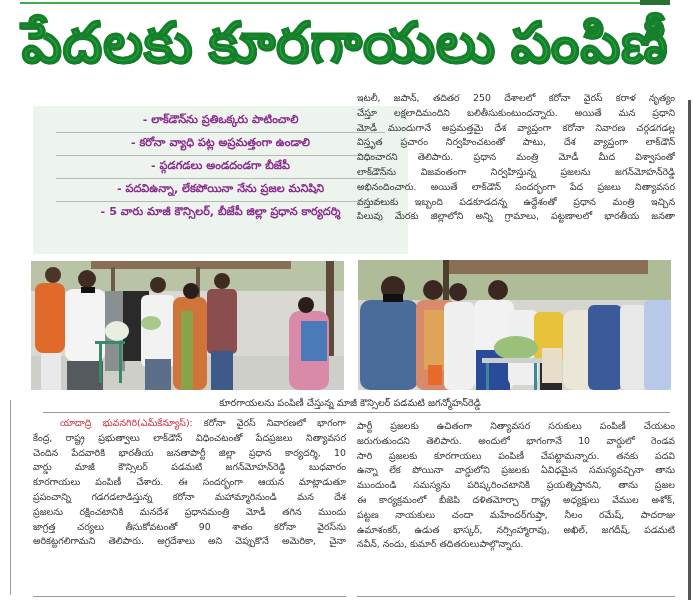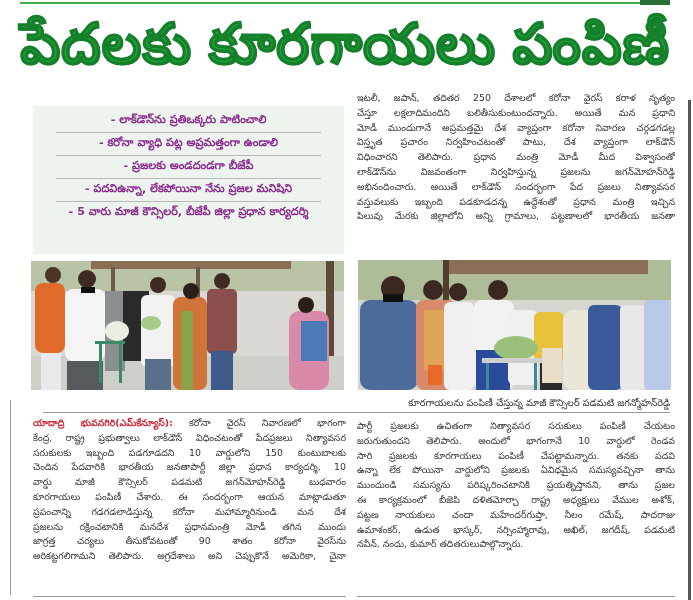--- a/index.html
+++ b/index.html
@@ -5,31 +5,31 @@
   * { box-sizing: border-box; margin: 0; padding: 0; }
   html, body { width: 693px; height: 600px; overflow: hidden; background: #ffffff; }
   body { position: relative; font-family: "DejaVu Sans", sans-serif; color: #2a2a2a; }
 
   .top-rule { position: absolute; left: 20px; top: 0; width: 650px; height: 4px; border-bottom: 2px solid #3fae4a; }
   .top-right-block { position: absolute; left: 640px; top: 0; width: 30px; height: 5px; background: #2a6f36; }
 
   .headline {
     position: absolute; left: 20px; top: 8px; width: 650px; height: 84px;
     display: flex; align-items: center; justify-content: center;
-    font-family: Liberation Sans, sans-serif; font-weight: bold;
+    font-family: Liberation Serif, serif; font-weight: bold;
     font-size: 56px; letter-spacing: 1px; color: #22a43a;
     -webkit-text-stroke: 1.5px #15802a;
     text-shadow: 1px 1px 0 #0f6b22;
     white-space: nowrap;
   }
 
   .left-margin-rule { position: absolute; left: 10px; top: 400px; width: 1px; height: 195px; background: #9a9a9a; }
 
   .highlights {
-    position: absolute; left: 33px; top: 106px; width: 311px; height: 148px;
+    position: absolute; left: 33px; top: 106px; width: 375px; height: 148px;
     background: #edf4ee; padding: 4px 23px;
   }
   .highlight-item {
     text-align: center; color: #8b2a8f; font-weight: bold; font-size: 11.2px;
     line-height: 20px; height: 23px; border-bottom: 1px solid #b9b9b9;
     white-space: nowrap; overflow: hidden;
   }
   .highlight-item:last-child { border-bottom: none; }
 
   .col-text {
@@ -39,48 +39,48 @@
   .col-text .line { display: block; white-space: nowrap; overflow: hidden; text-align: justify; text-align-last: justify; }
   .col-text .line.last { text-align-last: left; }
 
   .right-top-text { position: absolute; left: 357px; top: 91px; width: 318px; }
 
   .photo { position: absolute; overflow: hidden; }
   .photo-left { left: 31px; top: 261px; width: 313px; height: 129px; }
   .photo-right { left: 358px; top: 260px; width: 313px; height: 130px; }
 
   .caption {
-    position: absolute; left: 30px; top: 397px; width: 640px; text-align: right;
+    position: absolute; left: 30px; top: 397px; width: 640px; text-align: center;
     font-size: 9.6px; color: #333; white-space: nowrap;
   }
   .caption-rule { position: absolute; left: 43px; top: 412px; width: 627px; height: 1px; background: #9a9a9a; }
 
   .left-bottom-text { position: absolute; left: 33px; top: 416px; width: 313px; }
   .right-bottom-text { position: absolute; left: 357px; top: 419px; width: 318px; }
-  .dateline { color: #cc2a3a; font-weight: bold; }
+  .dateline { color: #cc2a3a; font-weight: normal; margin-left: 27px; }
 
   .bottom-rule-left { position: absolute; left: 33px; top: 596px; width: 313px; height: 1px; background: #9a9a9a; }
   .bottom-rule-right { position: absolute; left: 357px; top: 596px; width: 318px; height: 1px; background: #9a9a9a; }
   .right-edge-rule { position: absolute; left: 688px; top: 100px; width: 3px; height: 500px; background: #555; }
 </style>
 </head>
 <body>
 
 <div class="top-rule"></div>
 <div class="top-right-block"></div>
 
 <h1 class="headline">పేదలకు కూరగాయలు పంపిణీ</h1>
 
 <div class="left-margin-rule"></div>
 <div class="right-edge-rule"></div>
 
 <div class="highlights">
   <div class="highlight-item">- లాక్‌డౌన్‌ను ప్రతిఒక్కరు పాటించాలి</div>
   <div class="highlight-item">- కరోనా వ్యాధి పట్ల అప్రమత్తంగా ఉండాలి</div>
-  <div class="highlight-item">- ప్రజలకు అండదండగా బీజేపీ</div>
+  <div class="highlight-item">- ప్గడగడలు అండదండగా బీజేపీ</div>
   <div class="highlight-item">- పదవిఉన్నా, లేకపోయినా నేను ప్రజల మనిషిని</div>
   <div class="highlight-item">- 5 వారు మాజీ కౌన్సిలర్, బీజేపీ జిల్లా ప్రధాన కార్యదర్శి</div>
 </div>
 
 <div class="right-top-text col-text">
   <span class="line">ఇటలీ, జపాన్, తదితర 250 దేశాలలో కరోనా వైరస్ కరాళ నృత్యం</span>
   <span class="line">చేస్తూ లక్షలాదిమందిని బలితీసుకుంటుందన్నారు. అయితే మన ప్రధాని</span>
   <span class="line">మోడీ ముందుగానే అప్రమత్తమై దేశ వ్యాప్తంగా కరోనా నివారణ చర్గడగడల్ల</span>
   <span class="line">విస్తృత ప్రచారం నిర్వహించటంతో పాటు, దేశ వ్యాప్తంగా లాక్‌డౌన్</span>
   <span class="line">విధించారని తెలిపారు. ప్రధాన మంత్రి మోడీ మీద విశ్వాసంతో</span>
@@ -162,21 +162,20 @@
     <rect x="70" y="105" width="14" height="20" fill="#e86a2a"></rect>
   </svg>
 </div>
 
 <div class="caption">కూరగాయలను పంపిణీ చేస్తున్న మాజీ కౌన్సిలర్ పడమటి జగన్మోహన్‌రెడ్డి</div>
 <div class="caption-rule"></div>
 
 <div class="left-bottom-text col-text">
   <span class="line"><span class="dateline">యాదాద్రి భువనగిరి(ఎమ్‌కేన్యూస్):</span><span> కరోనా వైరస్ నివారణలో భాగంగా</span></span>
   <span class="line">కేంద్ర, రాష్ట్ర ప్రభుత్వాలు లాక్‌డౌన్ విధించటంతో పేదప్రజలు నిత్యావసర</span>
-  <span class="line">సరుకులకు ఇబ్బంది పడగూడదని 10 వార్డులోని 150 కుంటుబాలకు</span>
   <span class="line">చెందిన పేదవారికి భారతీయ జనతాపార్టీ జిల్లా ప్రధాన కార్యదర్శి, 10</span>
   <span class="line">వార్డు మాజీ కౌన్సిలర్ పడమటి జగన్‌మోహన్‌రెడ్డి బుధవారం</span>
   <span class="line">కూరగాయలు పంపిణీ చేశారు. ఈ సందర్భంగా ఆయన మాట్లాడుతూ</span>
   <span class="line">ప్రపంచాన్ని గడగడలాడిస్తున్న కరోనా మహామ్మారినుండి మన దేశ</span>
   <span class="line">ప్రజలను రక్షించటానికి మనదేశ ప్రధానమంత్రి మోడీ తగిన ముందు</span>
   <span class="line">జాగ్రత్త చర్యలు తీసుకోవటంతో 90 శాతం కరోనా వైరస్‌ను</span>
   <span class="line">అరికట్టగలిగామని తెలిపారు. అగ్రదేశాలు అని చెప్పుకొనే అమెరికా, చైనా</span>
 </div>
 
 <div class="right-bottom-text col-text">

